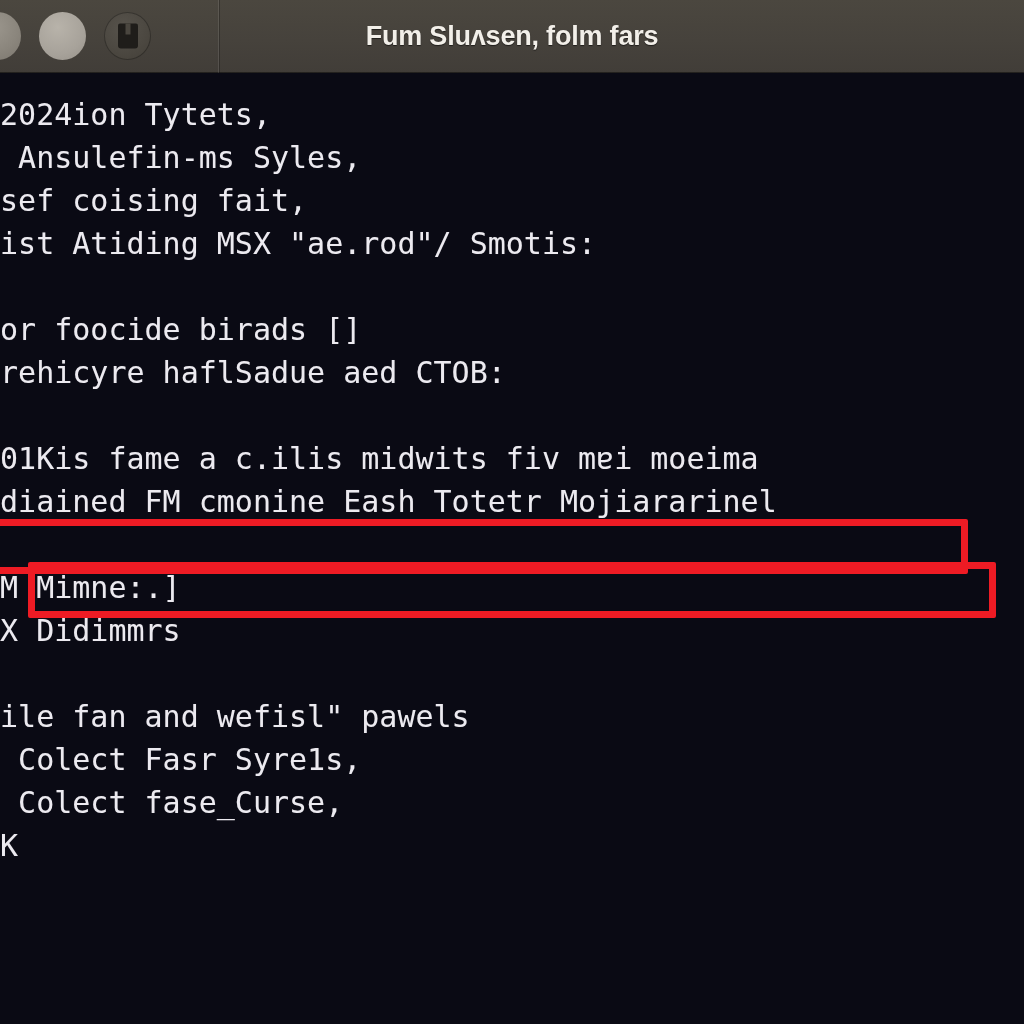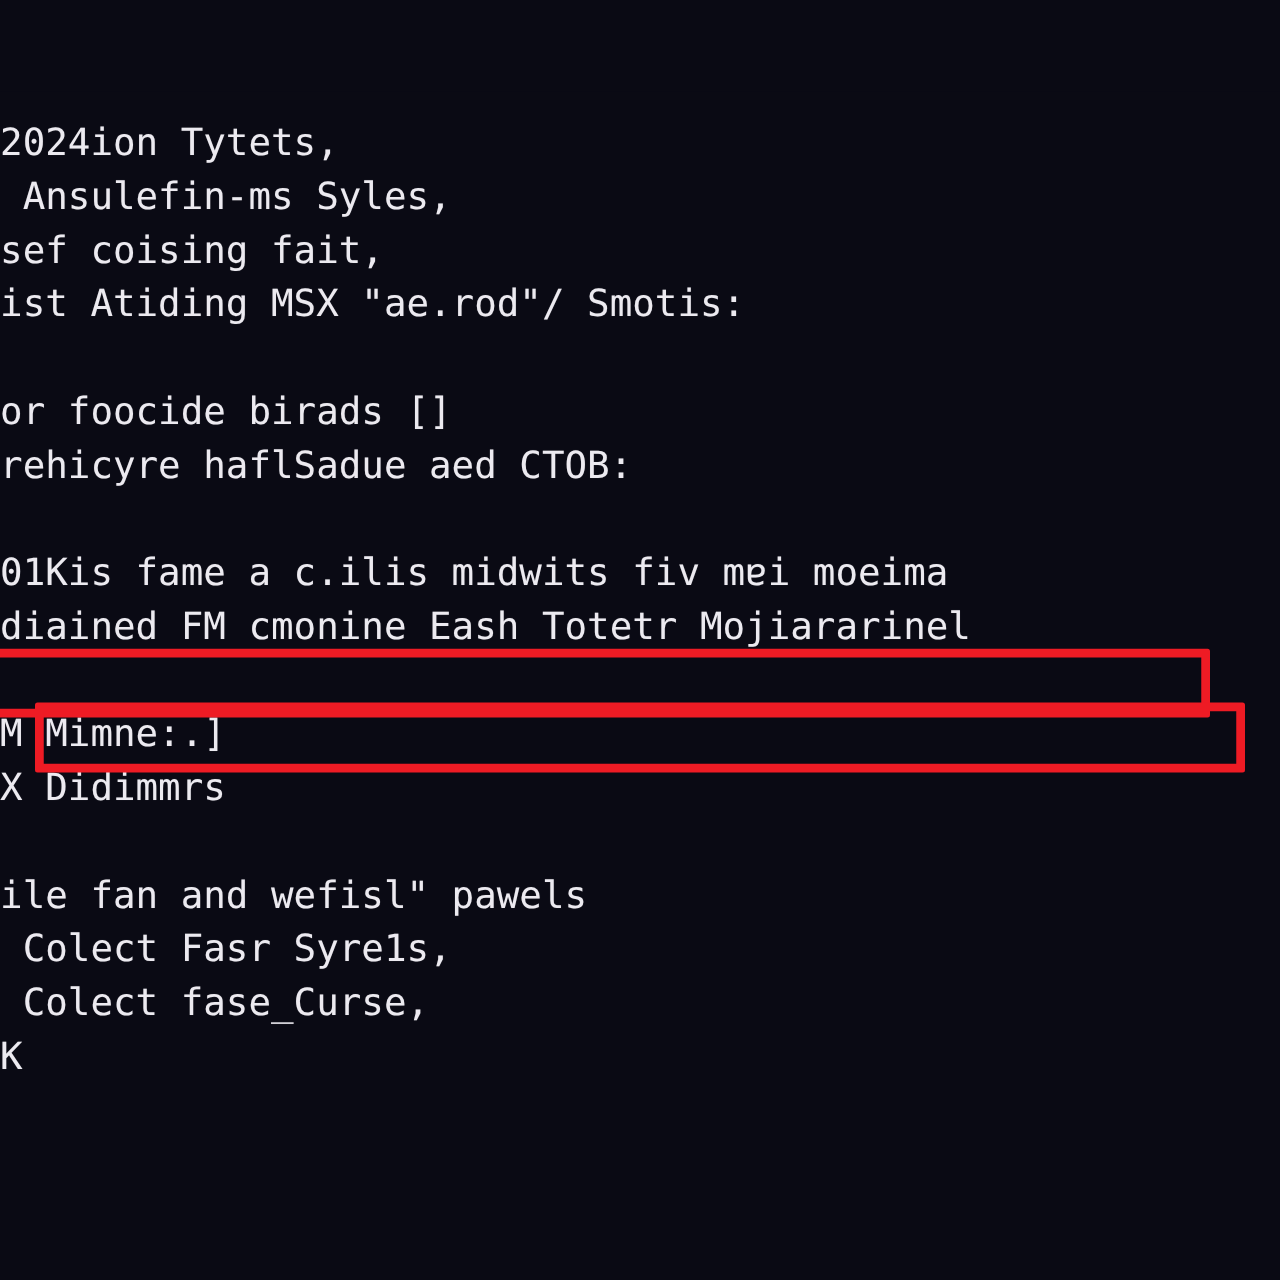--- a/index.html
+++ b/index.html
@@ -157,20 +157,34 @@
     top: 489px;
     width: 968px;
     height: 56px;
   }
 </style>
 </head>
 <body>
 
 <div id="window">
 
+  <div id="titlebar">
+
+    <div id="traffic-lights">
+      <div class="tl tl-close"></div>
+      <div class="tl tl-min"></div>
+      <div class="tl tl-zoom">
+        <span class="tl-glyph"></span>
+      </div>
+    </div>
+
+    <div id="titlebar-divider"></div>
+
+    <div id="window-title">Fum Sluʌsen, folm fars</div>
+  </div>
 
   <div id="terminal">
 
     <div id="terminal-lines">
       <div class="tline">22024ion Tytets,</div>
       <div class="tline">e Ansulefin-ms Syles,</div>
       <div class="tline">Msef coising fait,</div>
       <div class="tline">jist Atiding MSX "ae.rod"/ Smotis:</div>
       <div class="tline blank"></div>
       <div class="tline">ıor foocide birads []</div>

